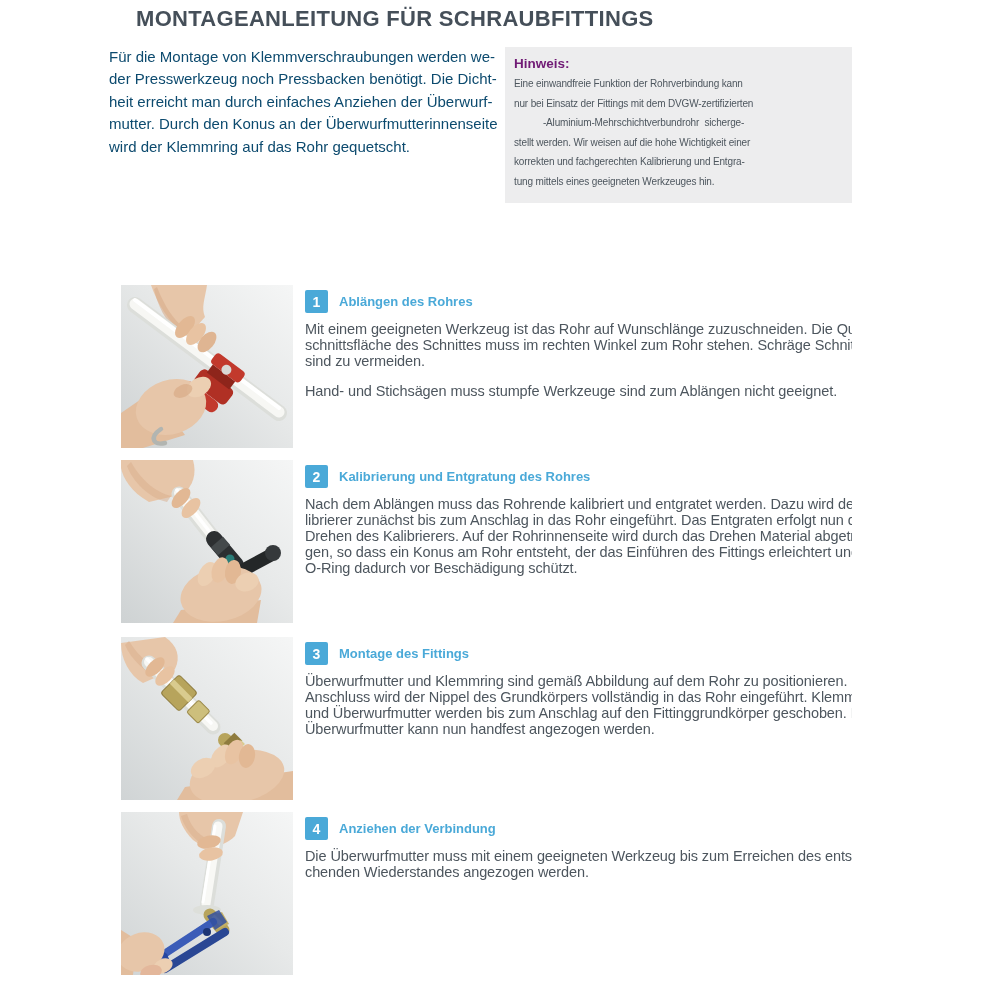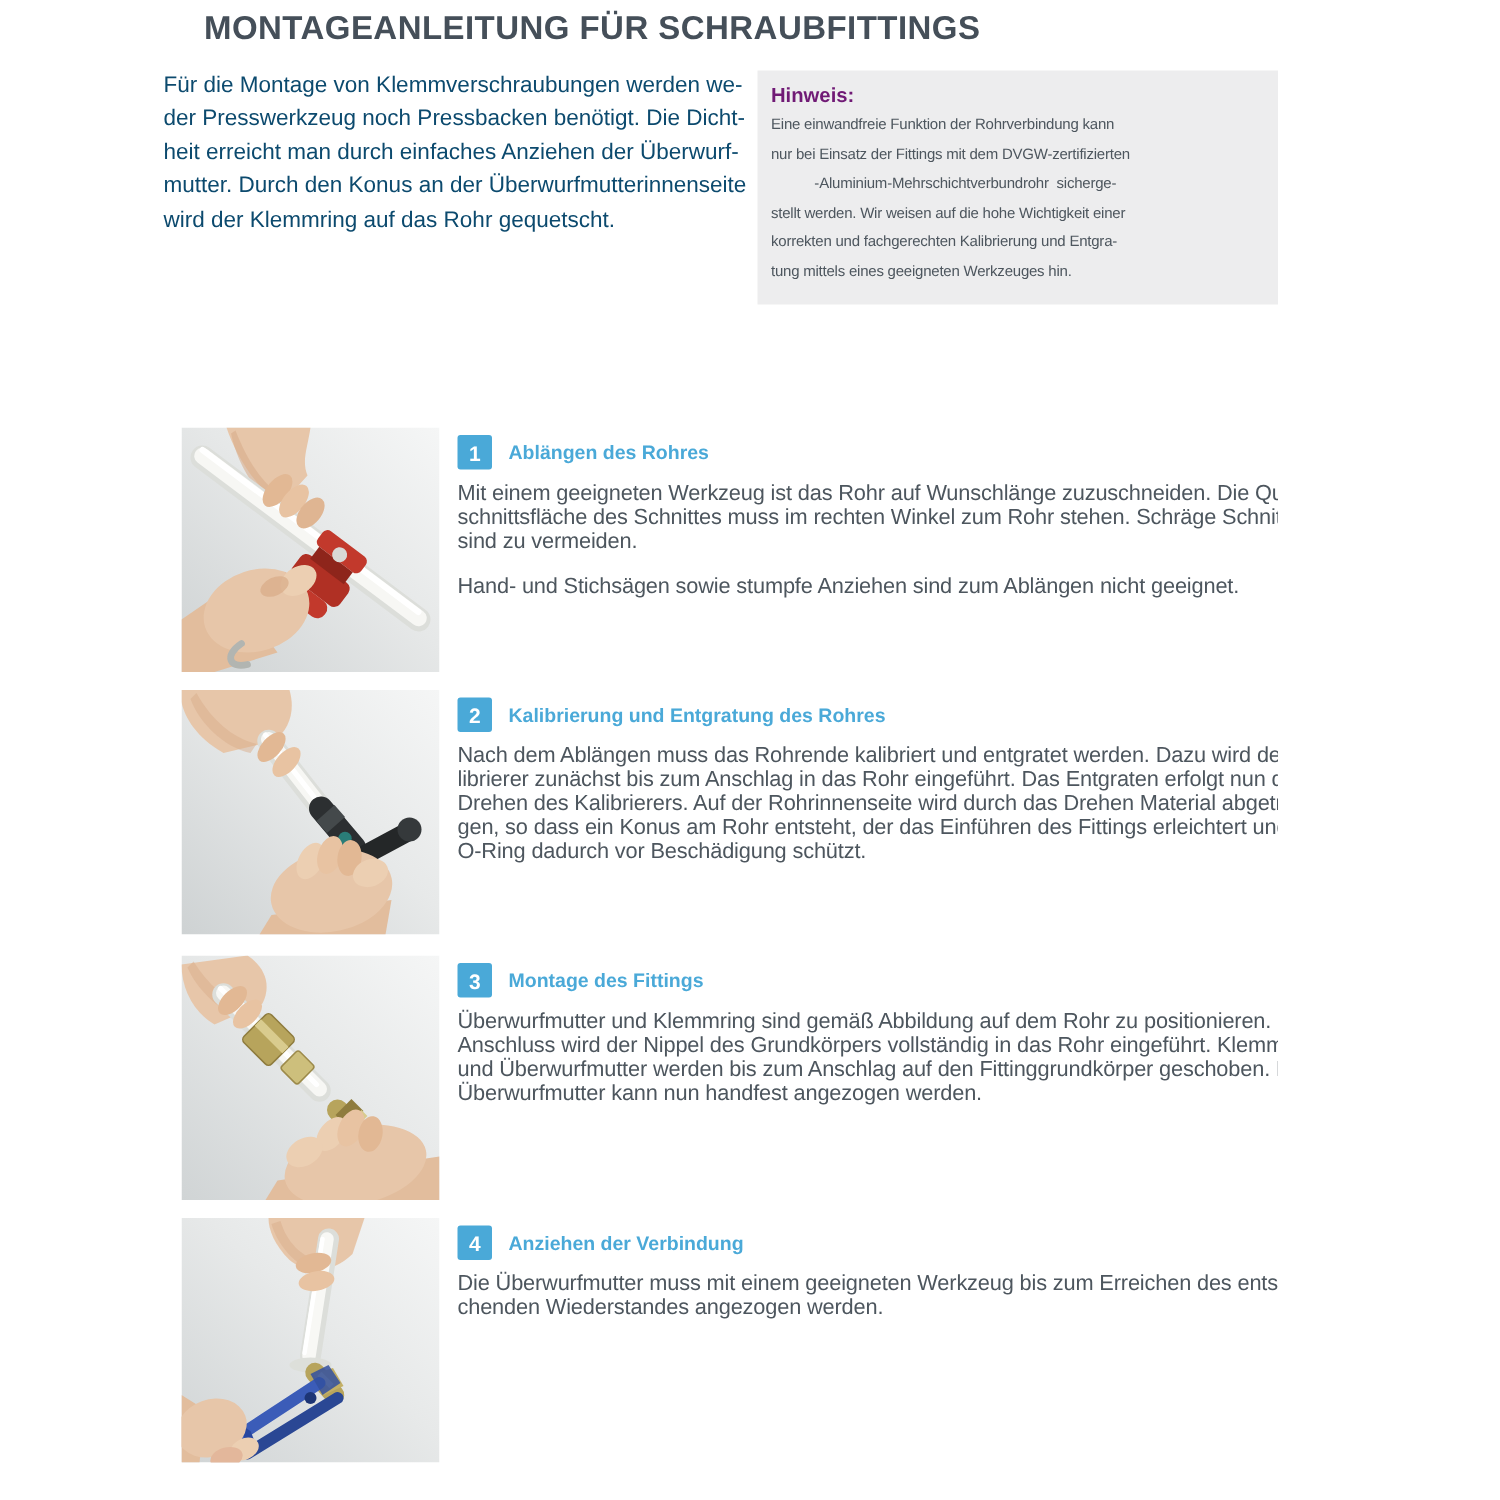--- a/index.html
+++ b/index.html
@@ -94,21 +94,21 @@
     </svg>
   </div>
   <div class="step-text" style="top:285px">
     <div class="step-header">
       <span class="badge">1</span>
       <h2 class="step-heading">Ablängen des Rohres</h2>
     </div>
     <p>Mit einem geeigneten Werkzeug ist das Rohr auf Wunschlänge zuzuschneiden. Die Quer-
 schnittsfläche des Schnittes muss im rechten Winkel zum Rohr stehen. Schräge Schnitte
 sind zu vermeiden.</p>
-    <p>Hand- und Stichsägen sowie stumpfe Anziehen sind zum Ablängen nicht geeignet.</p>
+    <p>Hand- und Stichsägen muss stumpfe Werkzeuge sind zum Ablängen nicht geeignet.</p>
   </div>
 
   <div class="photo" style="top:460px">
     <svg viewBox="0 0 172 163">
       <defs>
         <linearGradient id="g2" x1="0" y1="1" x2="1" y2="0">
           <stop offset="0" stop-color="#ced2d3"></stop>
             <stop offset="0.55" stop-color="#e7e9e9"></stop>
             <stop offset="1" stop-color="#f5f6f6"></stop>
         </linearGradient>

